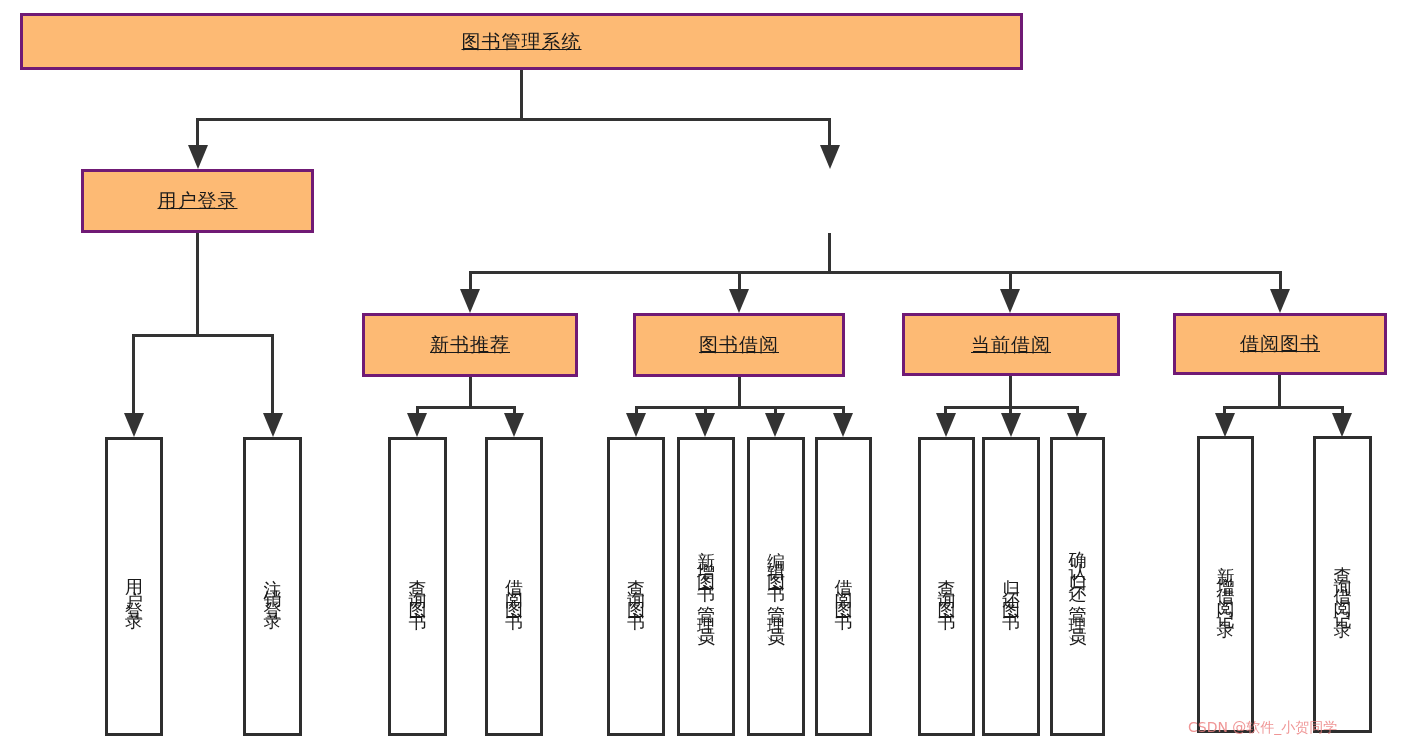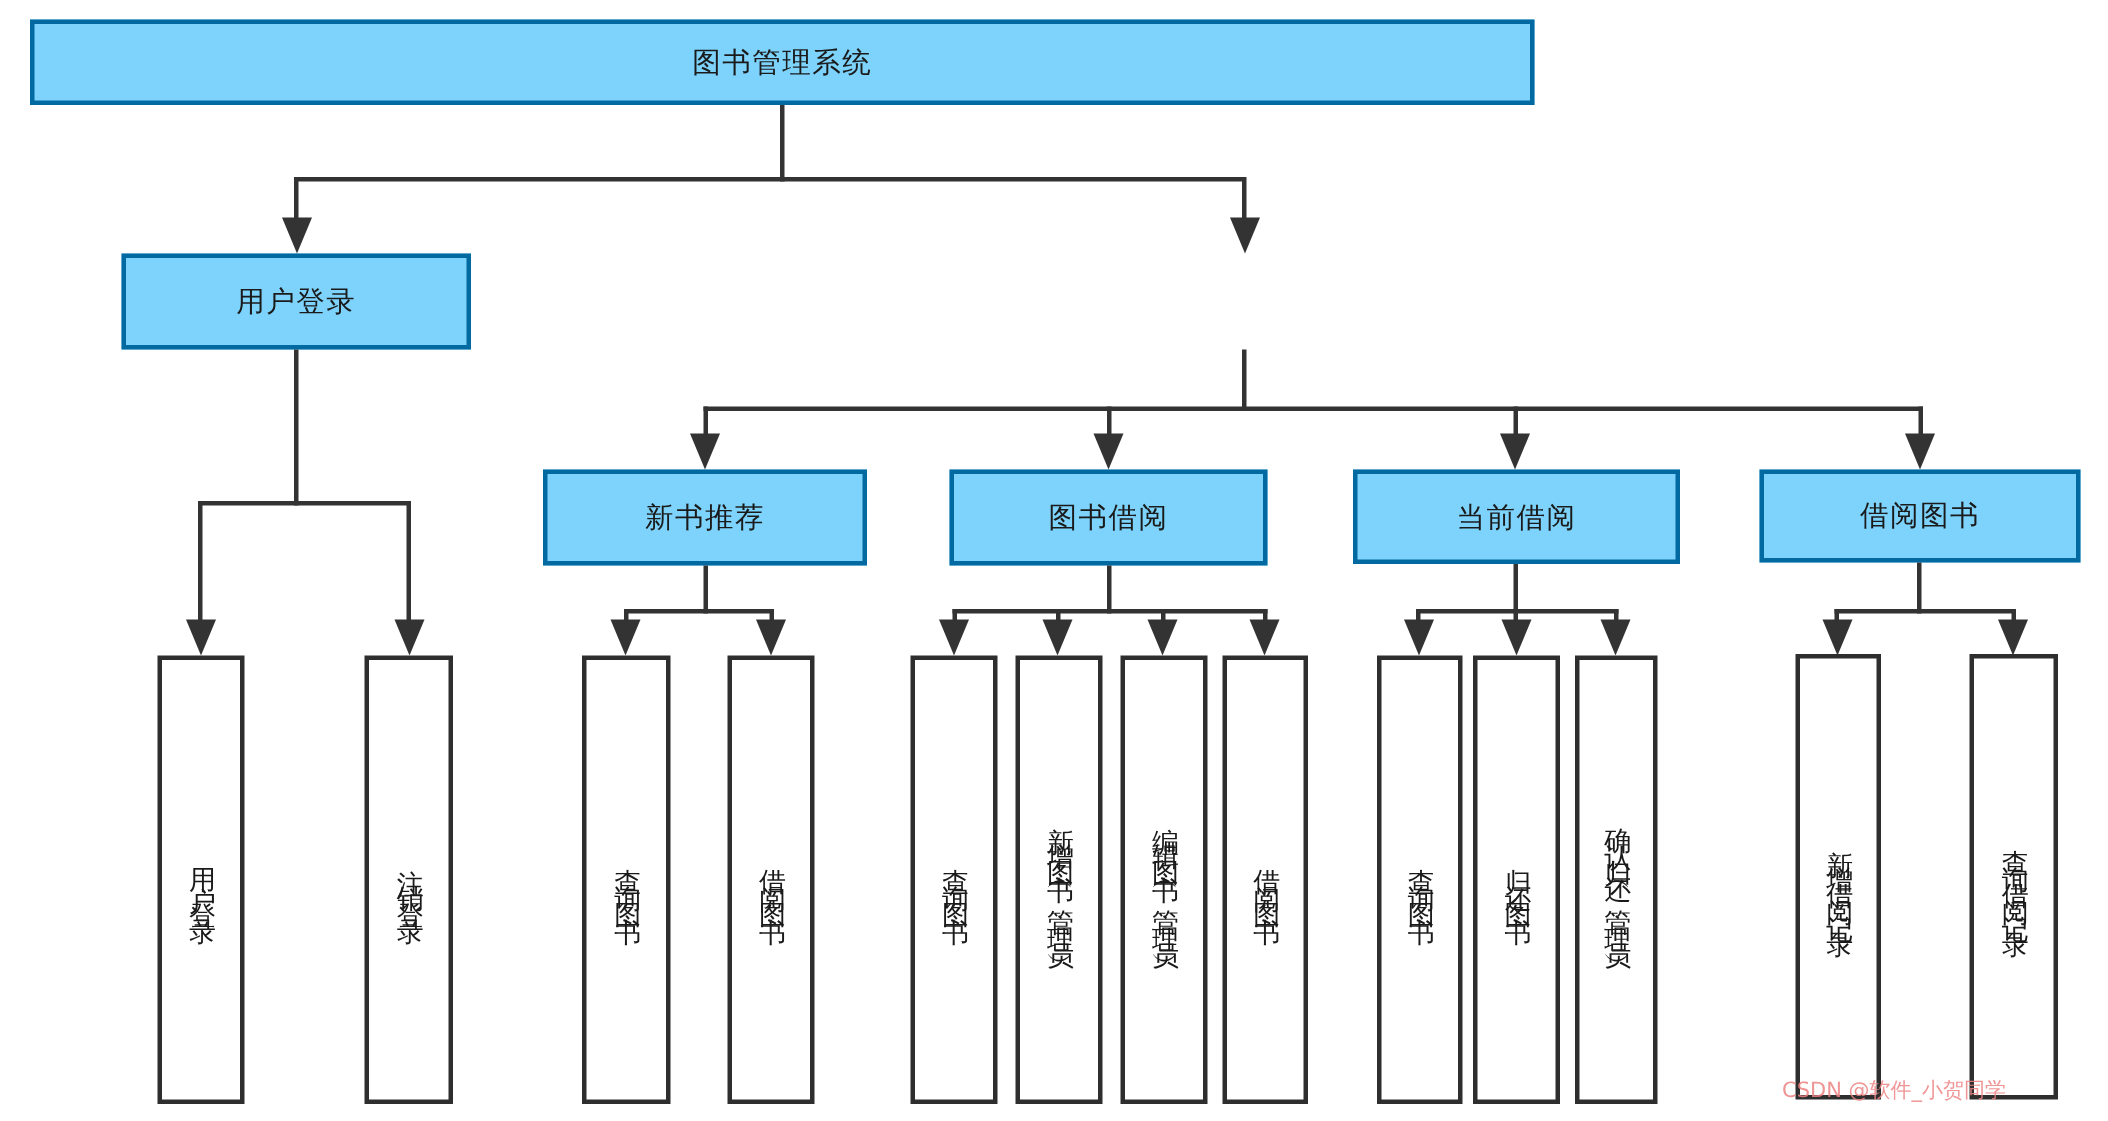--- a/index.html
+++ b/index.html
@@ -1,24 +1,24 @@
 <!DOCTYPE html>
 <html><head>
 <meta charset="utf-8">
 <style>
   html,body{margin:0;padding:0;background:#fff;}
   #stage{
     position:relative;width:1405px;height:747px;background:#fff;overflow:hidden;
     font-family:"DejaVu Sans",sans-serif;color:#1a1a1a;
   }
   .node{
-    position:absolute;box-sizing:border-box;background:#7dd3fc;
-    border:3px solid #0369a1;
+    position:absolute;box-sizing:border-box;background:#fdba74;
+    border:3px solid #701a75;
     display:flex;align-items:center;justify-content:center;
-    font-size:19px;letter-spacing:1px;white-space:nowrap;
+    font-size:19px;letter-spacing:1px;white-space:nowrap;text-decoration:underline;
   }
   .leaf{
     position:absolute;box-sizing:border-box;background:#fff;
     border:3px solid #2e2e2e;
     display:flex;align-items:center;justify-content:center;
     font-size:18px;
   }
   .leaf .vtxt{
     writing-mode:vertical-rl;text-orientation:mixed;
     letter-spacing:11px;line-height:1;

